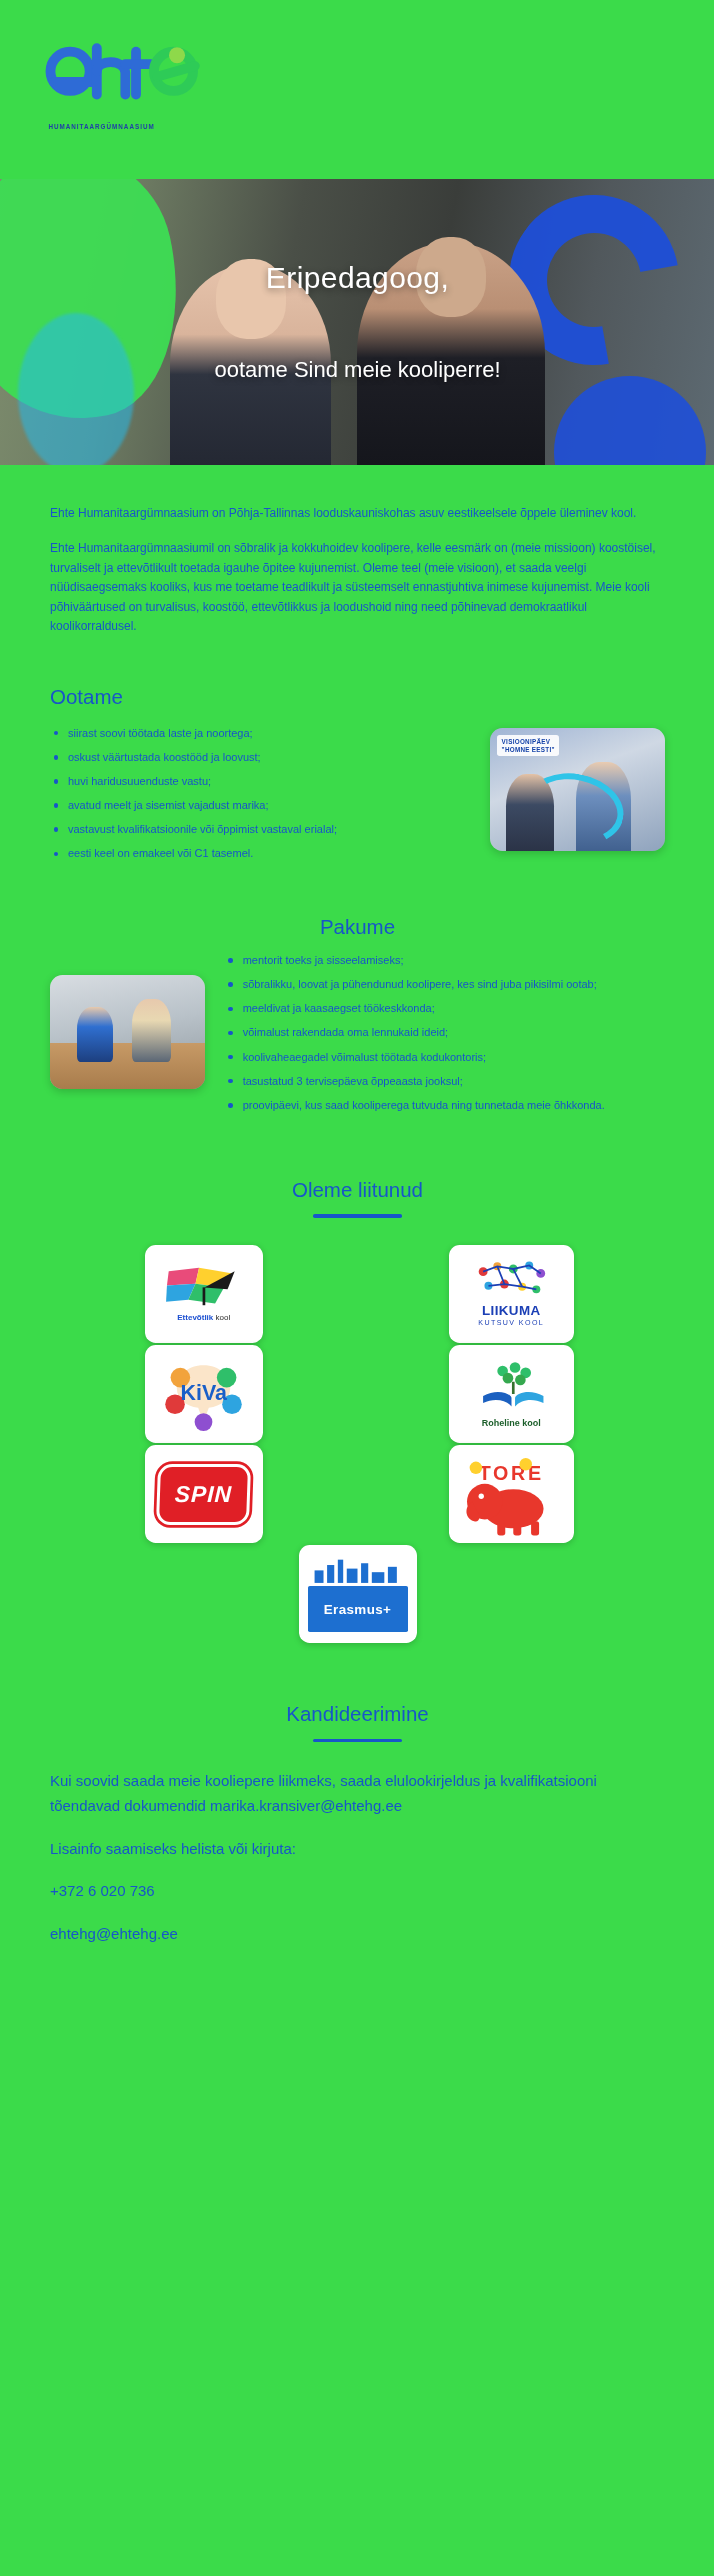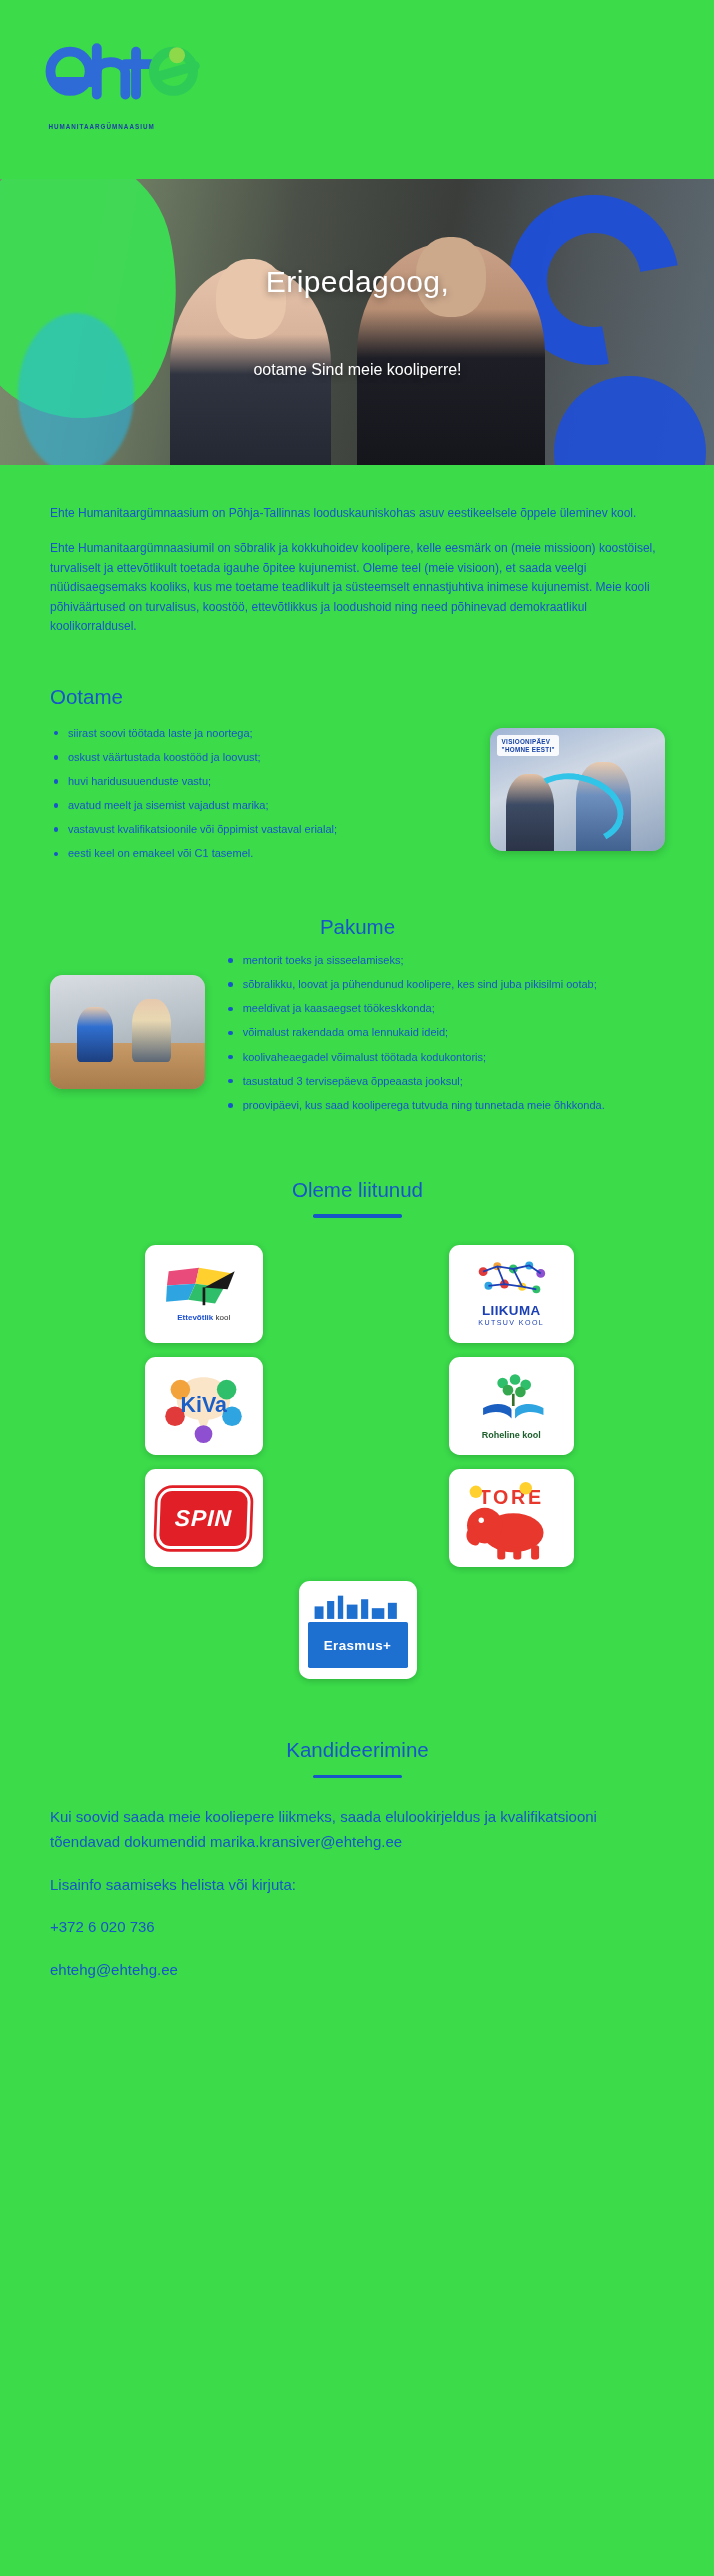--- a/index.html
+++ b/index.html
@@ -106,21 +106,21 @@
     flex-direction: column;
     align-items: center;
     justify-content: center;
     text-align: center;
     color: #ffffff;
     z-index: 5;
     text-shadow: 0 1.8px 7.1px rgba(0,0,0,.45);
     gap: 24px;
   }
   .hero-title { font-size: 30px; font-weight: 400; letter-spacing: 0.4px; }
-  .hero-sub { font-size: 16px; font-weight: 400; margin-top: 38px; }
+  .hero-sub { font-size: 22px; font-weight: 400; margin-top: 38px; }
 
   
   .intro {
     padding: 39px 50px 25px 50px;
     color: #1756c9;
     font-size: 12px;
     line-height: 1.62;
   }
   .intro p + p { margin-top: 16px; }
 
@@ -224,21 +224,21 @@
   .rule {
     width: 89px; height: 3.6px;
     background: #1756c9;
     margin: 12.5px auto 27px auto;
     border-radius: 1.8px;
   }
   .badge-grid {
     display: grid;
     grid-template-columns: 1fr 1fr;
     justify-items: center;
-    row-gap: 14px;
+    row-gap: 2px;
   }
   .badge {
     width: 118px; height: 98px;
     background: #ffffff;
     border-radius: 10.7px;
     box-shadow: 0 1.8px 6.3px rgba(0,0,0,.18);
     display: flex;
     align-items: center;
     justify-content: center;
     overflow: hidden;

